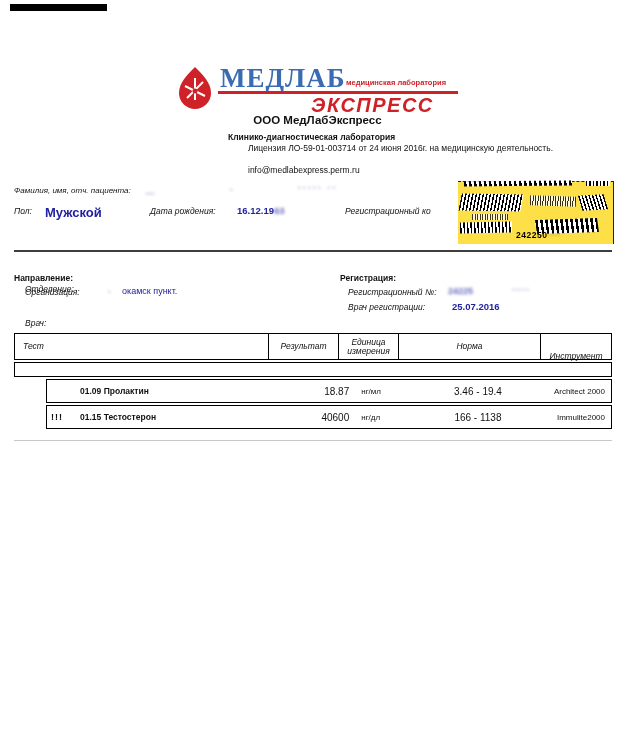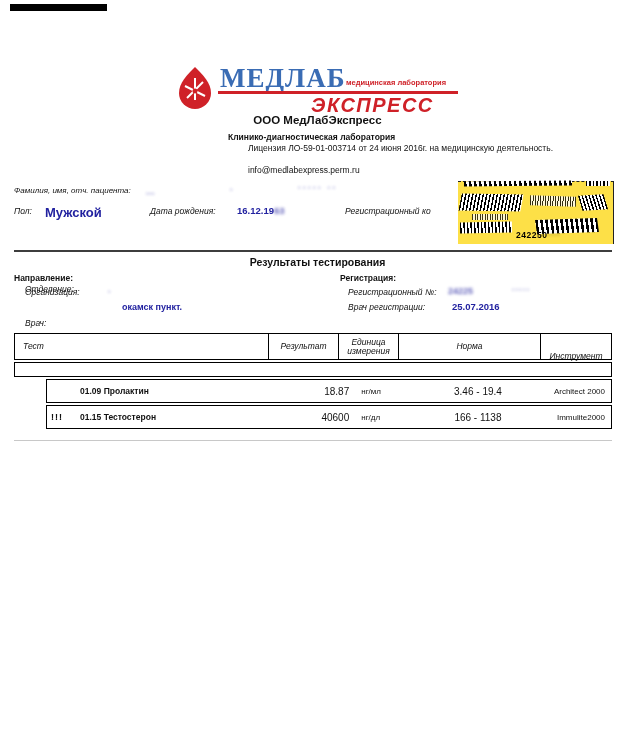--- a/index.html
+++ b/index.html
@@ -50,21 +50,21 @@
           letter-spacing:.5px;}
   .bc-num .smear{filter:blur(1.5px);opacity:.6;}
 
   
   .divider{left:14px;top:250px;width:598px;height:2px;background:#3d3d3d;}
   .results-title{left:0;top:256px;width:635px;text-align:center;font-size:10.5px;font-weight:bold;}
 
   .dir-heading{left:14px;top:273px;font-size:8.5px;font-weight:bold;}
   .org-label{left:25px;top:287px;font-size:8.5px;font-style:italic;}
   .org-smudge{left:108px;top:287px;font-size:9px;}
-  .org-value{left:122px;top:286px;font-size:9px;font-weight:bold;margin-top:16px;}
+  .org-value{left:122px;top:286px;font-size:9px;font-weight:normal;}
   .dept-label{left:25px;top:284px;font-size:8.5px;font-style:italic;}
   .doc-label{left:25px;top:318px;font-size:8.5px;font-style:italic;}
 
   .reg-heading{left:340px;top:273px;font-size:8.5px;font-weight:bold;}
   .regnum-label{left:348px;top:287px;font-size:8.5px;font-style:italic;}
   .regnum-v1{left:448px;top:286px;font-size:9px;}
   .regnum-v2{left:512px;top:285px;font-size:8px;letter-spacing:1px;}
   .regdate-label{left:348px;top:302px;font-size:8.5px;font-style:italic;}
   .regdate-value{left:452px;top:301px;font-size:9.5px;font-weight:bold;}
 
@@ -134,21 +134,20 @@
     <div class="strip bars-a" style="left:2px;top:12px;width:62px;height:17px;transform:skewX(-10deg) rotate(1deg);"></div>
     <div class="strip bars-c" style="left:72px;top:14px;width:46px;height:10px;transform:rotate(2deg);opacity:.8;"></div>
     <div class="strip bars-a" style="left:122px;top:13px;width:26px;height:15px;transform:skewX(14deg) rotate(-3deg);"></div>
     <div class="strip bars-c" style="left:14px;top:32px;width:36px;height:6px;opacity:.75;"></div>
     <div class="strip bars-a" style="left:2px;top:40px;width:52px;height:11px;transform:rotate(-1deg);"></div>
     <div class="strip bars-b" style="left:78px;top:37px;width:62px;height:14px;transform:rotate(-2deg) skewX(6deg);"></div>
     <div class="bc-num"><span>242250</span><span class="smear">····</span></div>
   </div>
 
   <div class="abs divider"></div>
-  <div class="abs results-title">Результаты тестирования</div>
 
   <div class="abs dir-heading">Направление:</div>
   <div class="abs org-label">Организация:</div>
   <div class="abs org-smudge redact">·</div>
   <div class="abs org-value blue">окамск пункт.</div>
   <div class="abs dept-label">Отделение:</div>
   <div class="abs doc-label">Врач:</div>
 
   <div class="abs reg-heading">Регистрация:</div>
   <div class="abs regnum-label">Регистрационный №:</div>

